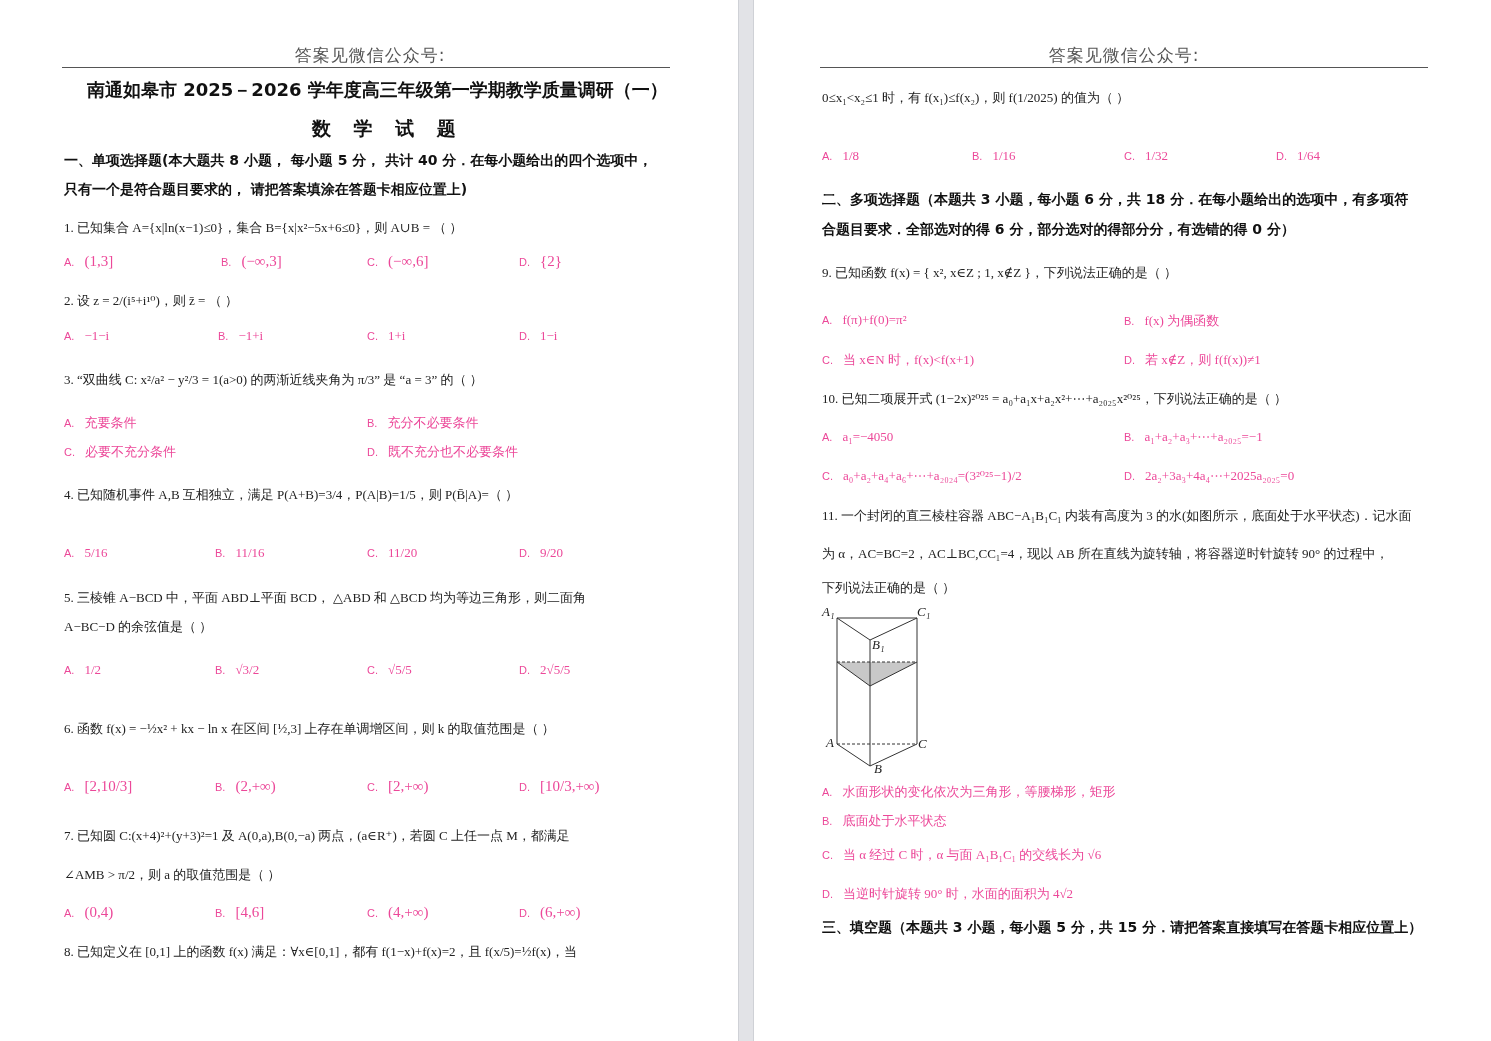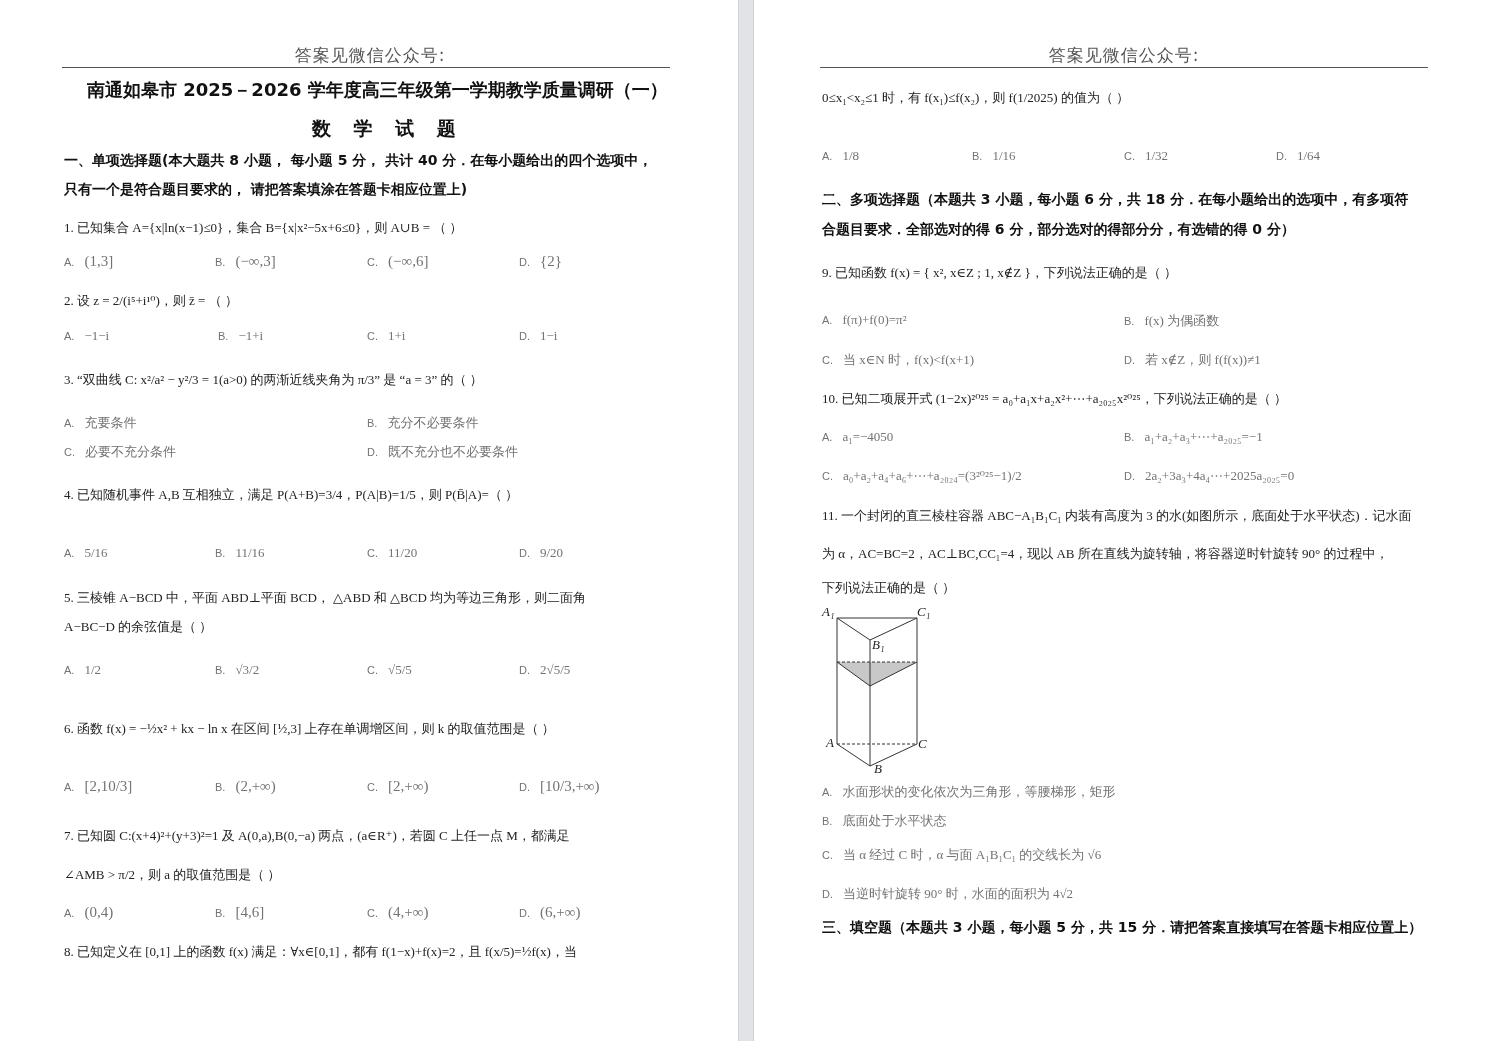--- a/index.html
+++ b/index.html
@@ -11,41 +11,41 @@
   .gutter { position:absolute; left:738px; top:0; width:16px; height:1041px; background:#e2e3e7;
             border-left:1px solid #cfd1d6; border-right:1px solid #cfd1d6; box-sizing:border-box; }
   .header { position:absolute; top:44px; text-align:center; font-size:17px; color:#555; letter-spacing:1px;
             font-family:"DejaVu Sans","Liberation Sans",sans-serif; }
   .header-line { position:absolute; top:67px; height:0; border-top:1.4px solid #555; }
   .abs { position:absolute; white-space:nowrap; }
   .title { font-family:"DejaVu Sans","Liberation Sans",sans-serif; font-weight:bold; font-size:18px; color:#111;margin-left:23px; }
   .subtitle { font-family:"DejaVu Sans","Liberation Sans",sans-serif; font-weight:bold; font-size:19px; letter-spacing:8px; color:#111; }
   .section { font-family:"DejaVu Sans","Liberation Sans",sans-serif; font-weight:bold; font-size:14px; color:#111; }
   .q { font-size:13px; color:#222; }
-  .opt { font-size:13px; color:#737373; }
+  .opt { font-size:13px; color:#ec4899; }
   .opt .lbl { font-family:"Liberation Sans",sans-serif; font-size:11px; margin-right:10px; }
   .big { font-size:15px; }
   svg.fig { position:absolute; }
 </style>
 </head>
 <body>
 
 <div class="page left">
   <div class="header" style="left:60px;width:620px;">答案见微信公众号:</div>
   <div class="header-line" style="left:62px;width:608px;"></div>
 
   <div class="abs title" style="left:64px;top:78px;">南通如皋市 2025－2026 学年度高三年级第一学期教学质量调研（一）</div>
   <div class="abs subtitle" style="left:312px;top:116px;">数 学 试 题</div>
 
   <div class="abs section" style="left:64px;top:152px;">一、单项选择题(本大题共 8 小题， 每小题 5 分， 共计 40 分．在每小题给出的四个选项中，</div>
   <div class="abs section" style="left:64px;top:181px;">只有一个是符合题目要求的， 请把答案填涂在答题卡相应位置上)</div>
 
   <div class="abs q" style="left:64px;top:219px;">1. 已知集合 A={x|ln(x−1)≤0}，集合 B={x|x²−5x+6≤0}，则 A∪B = （  ）</div>
   <div class="abs opt big" style="left:64px;top:253px;"><span class="lbl">A.</span><span>(1,3]</span></div>
-  <div class="abs opt big" style="left:215px;top:253px;"><span class="lbl">B.</span><span>(−∞,3]</span></div>
+  <div class="abs opt big" style="left:221px;top:253px;"><span class="lbl">B.</span><span>(−∞,3]</span></div>
   <div class="abs opt big" style="left:367px;top:253px;"><span class="lbl">C.</span><span>(−∞,6]</span></div>
   <div class="abs opt big" style="left:519px;top:253px;"><span class="lbl">D.</span><span>{2}</span></div>
 
   <div class="abs q" style="left:64px;top:292px;">2. 设 z = 2/(i⁵+i¹⁰)，则 z̄ = （  ）</div>
   <div class="abs opt" style="left:64px;top:328px;"><span class="lbl">A.</span><span>−1−i</span></div>
   <div class="abs opt" style="left:218px;top:328px;"><span class="lbl">B.</span><span>−1+i</span></div>
   <div class="abs opt" style="left:367px;top:328px;"><span class="lbl">C.</span><span>1+i</span></div>
   <div class="abs opt" style="left:519px;top:328px;"><span class="lbl">D.</span><span>1−i</span></div>
 
   <div class="abs q" style="left:64px;top:371px;">3. “双曲线 C: x²/a² − y²/3 = 1(a&gt;0) 的两渐近线夹角为 π/3” 是 “a = 3” 的（  ）</div>

